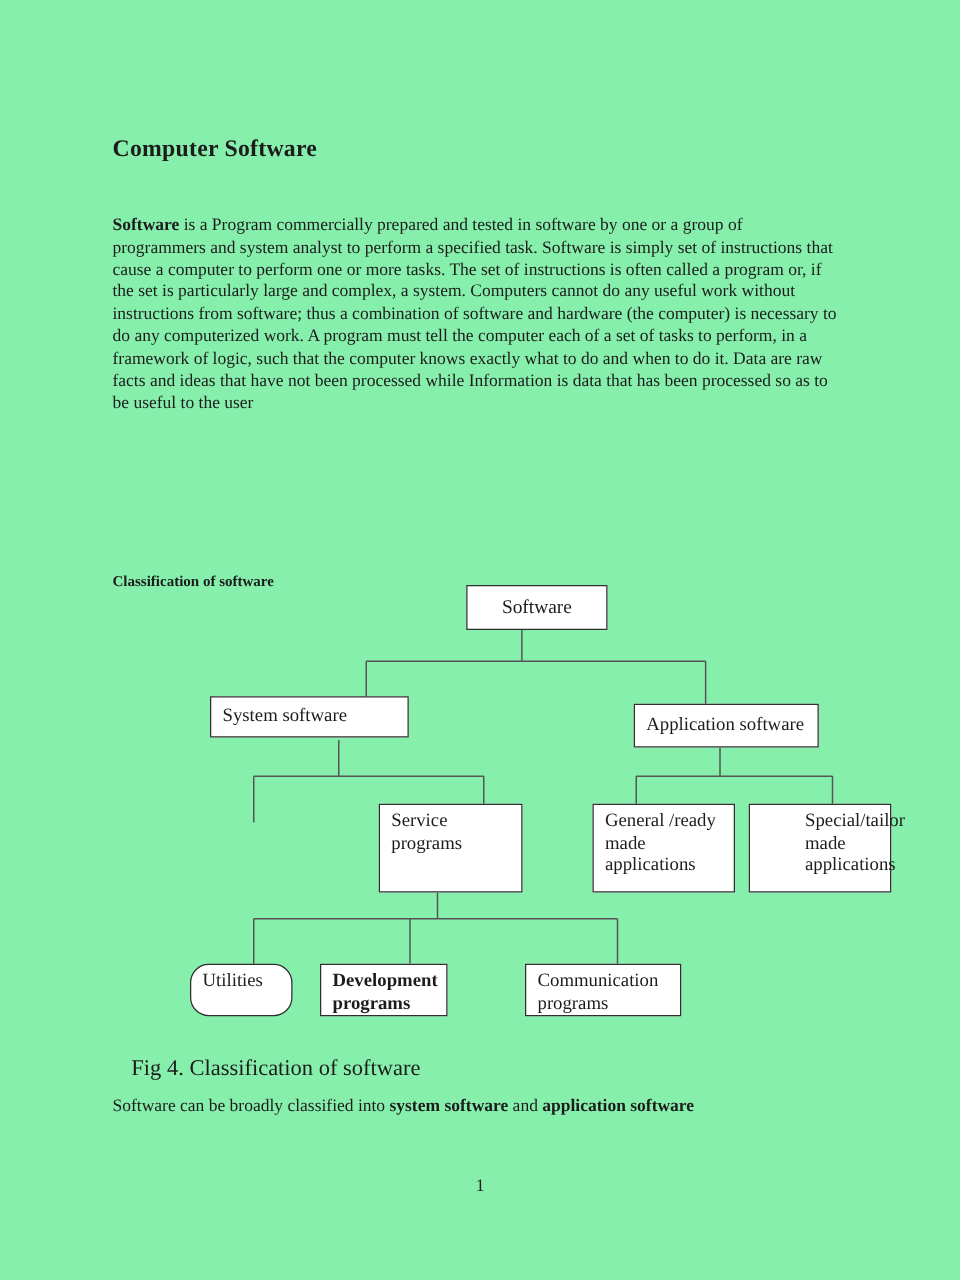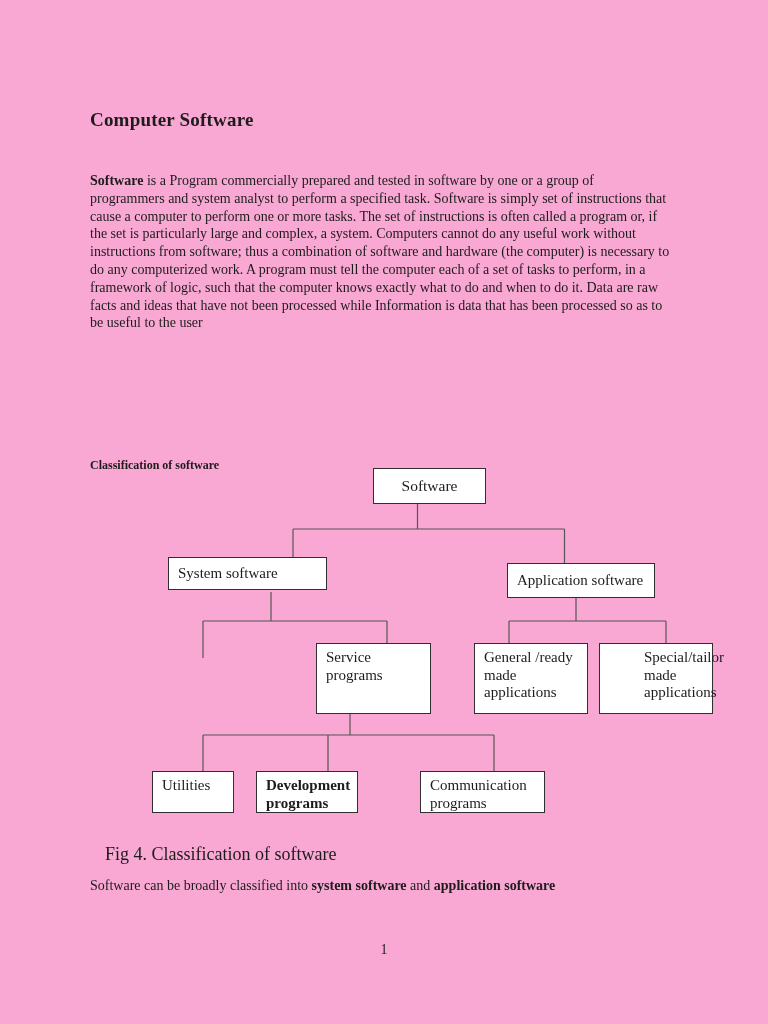--- a/index.html
+++ b/index.html
@@ -4,21 +4,21 @@
 <style>
   html, body {
     margin: 0;
     padding: 0;
     background: #ffffff;
   }
   .page {
     position: relative;
     width: 768px;
     height: 1024px;
-    background: #f9a8d4;
+    background: #86efac;
     font-family: "Liberation Serif", "DejaVu Serif", serif;
     color: #1c1c1c;
     overflow: hidden;
   }
   .abs { position: absolute; }
   .doc-title {
     left: 90px; top: 109px;
     font-size: 19px;
     font-weight: bold;
     letter-spacing: 0.2px;
@@ -120,32 +120,32 @@
     <path d="M494 735 V774"></path>
   </svg>
 
   <div class="node center" style="left:373px; top:468px; width:113px; height:36px;">Software</div>
 
   <div class="node vcenter" style="left:168px; top:557px; width:159px; height:33px;">System software</div>
 
   <div class="node vcenter" style="left:507px; top:563px; width:148px; height:35px;">Application software</div>
 
 
-  <div class="node" style="left:316px; top:643px; width:115px; height:71px;">Service
+  <div class="node" style="left:303px; top:643px; width:115px; height:71px;">Service
 programs</div>
 
   <div class="node" style="left:474px; top:643px; width:114px; height:71px;">General /ready
 made
 applications</div>
 
   <div class="node" style="left:599px; top:643px; width:114px; height:71px;padding-left:44px;">Special/tailor
 made
 applications</div>
 
-  <div class="node" style="left:152px; top:771px; width:82px; height:42px;">Utilities</div>
+  <div class="node" style="left:152px; top:771px; width:82px; height:42px;border-radius:15px;">Utilities</div>
 
   <div class="node" style="left:256px; top:771px; width:102px; height:42px;font-weight:bold;">Development
 programs</div>
 
   <div class="node" style="left:420px; top:771px; width:125px; height:42px;">Communication
 programs</div>
 
   <p class="abs fig-caption">Fig 4. Classification of software</p>
 
   <p class="abs closing-line"><span>Software can be broadly classified into </span><b>system software</b><span> and </span><b>application software</b></p>

